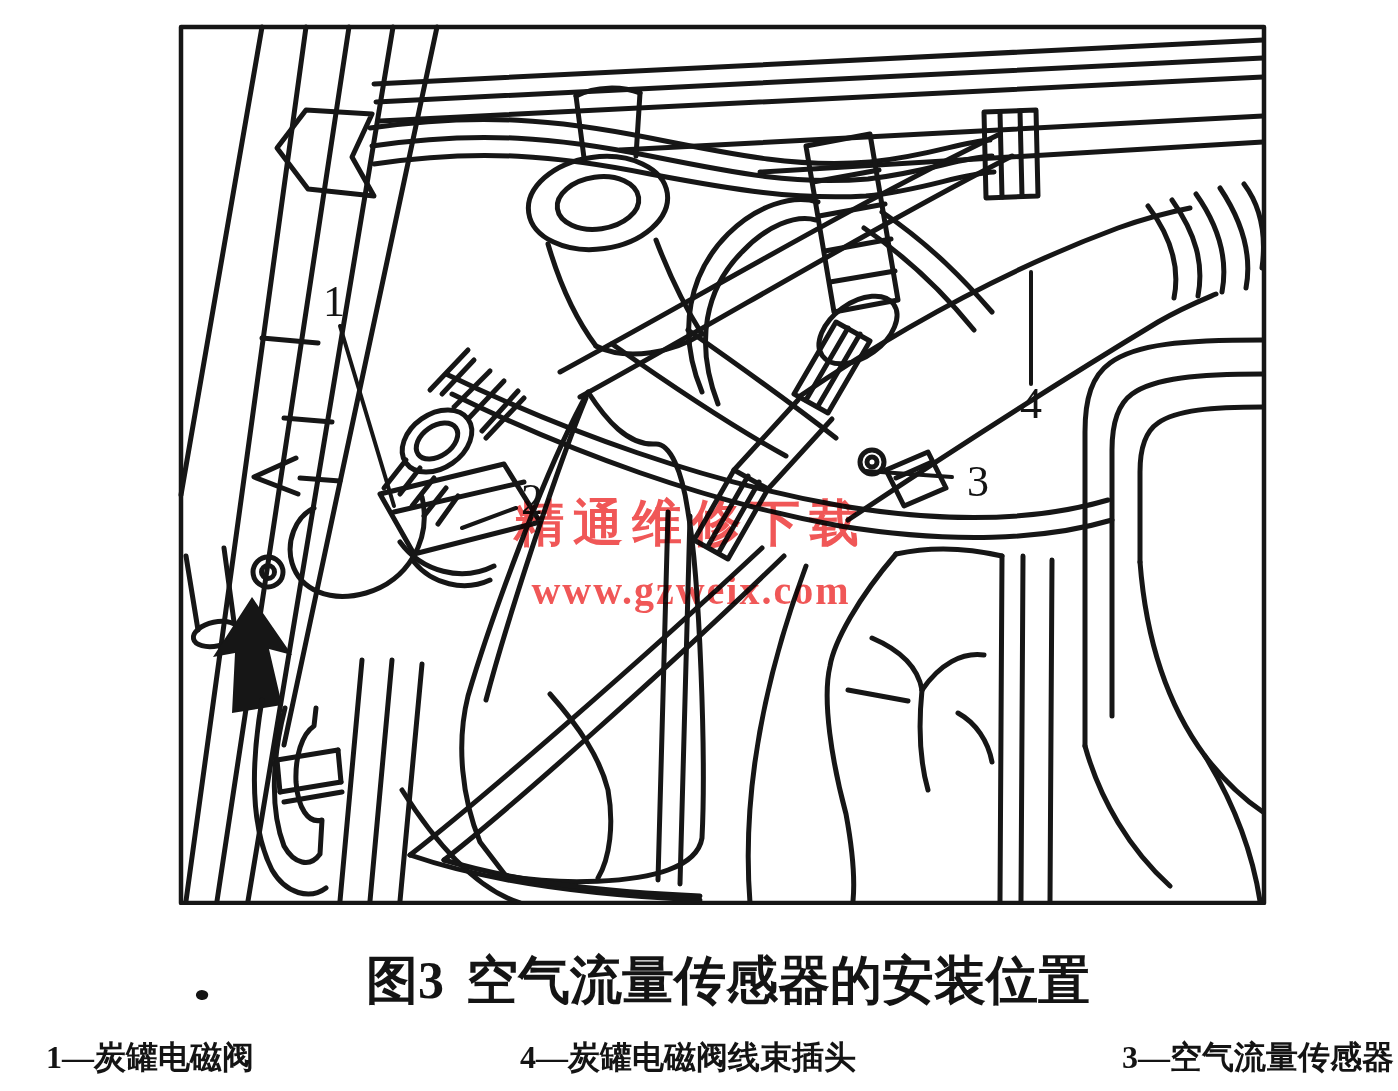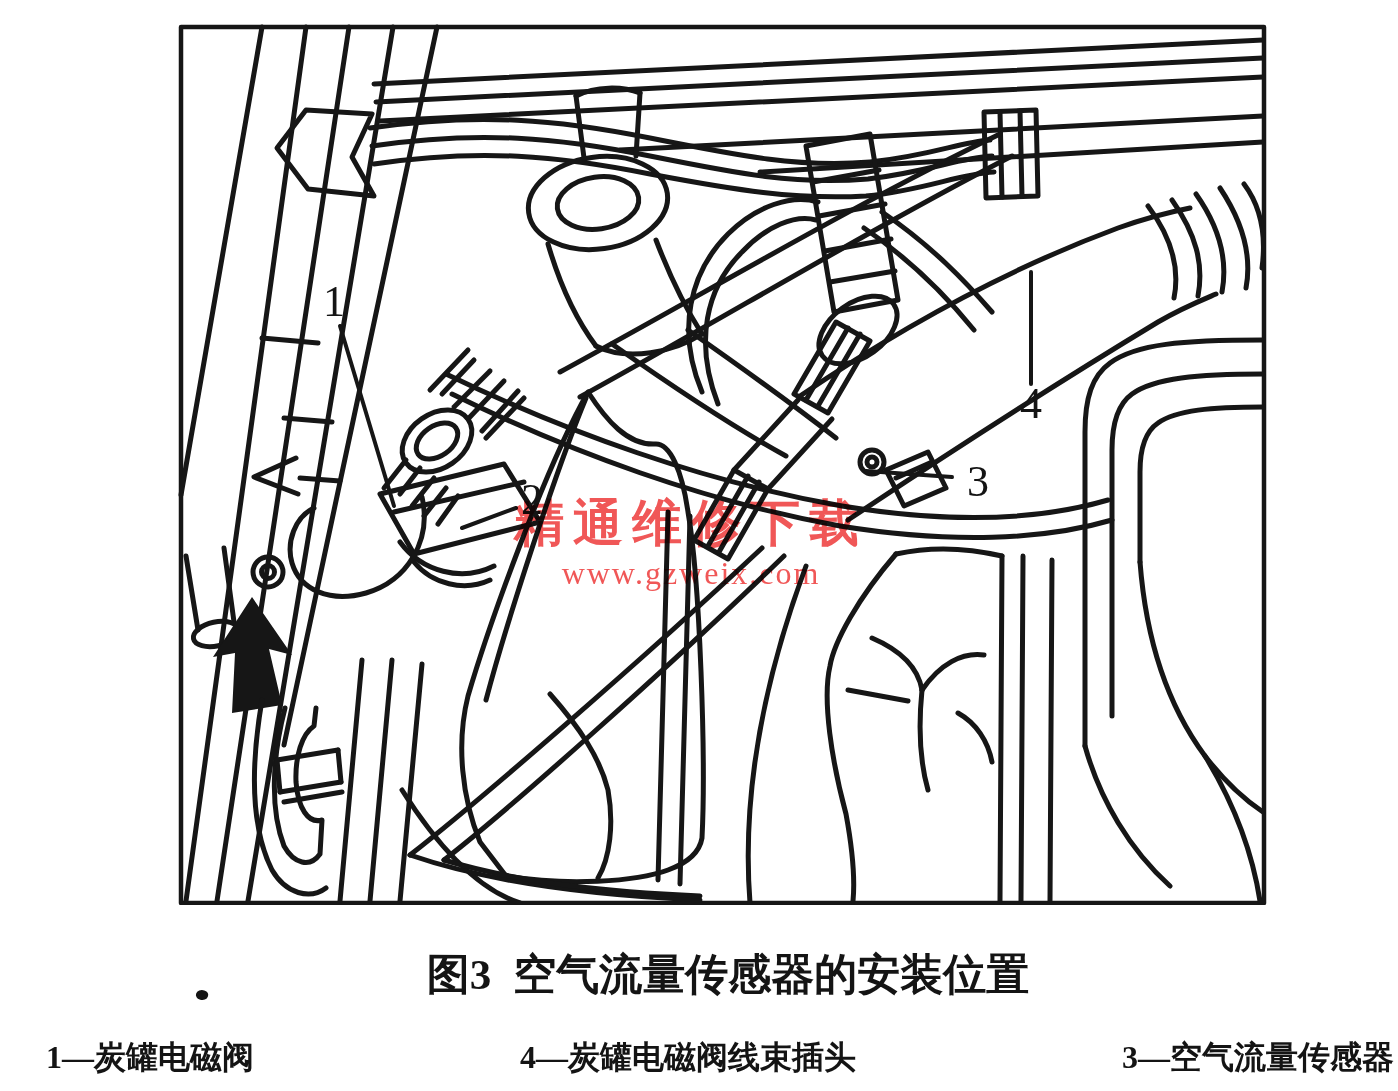--- a/index.html
+++ b/index.html
@@ -3,23 +3,23 @@
 <meta charset="utf-8">
 <style>
   html,body{margin:0;padding:0;background:#ffffff;}
   .page{position:relative;width:1398px;height:1091px;background:#ffffff;overflow:hidden;
         font-family:"Liberation Serif","DejaVu Serif",serif;}
   .figure-area{position:absolute;left:0;top:0;width:1398px;height:905px;}
   .figure-area svg{position:absolute;left:0;top:0;}
   .watermark{position:absolute;left:514px;top:496px;mix-blend-mode:multiply;opacity:.9;
              text-align:center;pointer-events:none;}
   .watermark .wm1{font-size:50px;font-weight:700;letter-spacing:9px;line-height:1.1;}
-  .watermark .wm2{font-size:32px;font-weight:400;letter-spacing:2px;line-height:1.0;margin-top:6px;}
+  .watermark .wm2{font-size:40px;font-weight:700;letter-spacing:2px;line-height:1.0;margin-top:20px;}
   .caption-row{position:absolute;left:0;top:946px;width:1344px;text-align:center;
-               padding-left:112px;box-sizing:border-box;font-weight:700;font-size:43px;color:#141414;}
+               padding-left:112px;box-sizing:border-box;font-weight:700;font-size:52px;color:#141414;}
   .caption-row .fig-no{margin-right:22px;}
   .ink-dot{position:absolute;left:196px;top:990px;width:12px;height:10px;border-radius:60% 40% 55% 45%;
            background:#141414;transform:rotate(18deg);}
   .legend-row{position:absolute;left:46px;top:1036px;width:1348px;display:flex;
               justify-content:space-between;font-weight:700;font-size:32px;color:#141414;white-space:nowrap;}
   .callout-num{font-family:"Liberation Serif","DejaVu Serif",serif;font-size:44px;fill:#141414;}
 </style>
 </head>
 <body>
 

